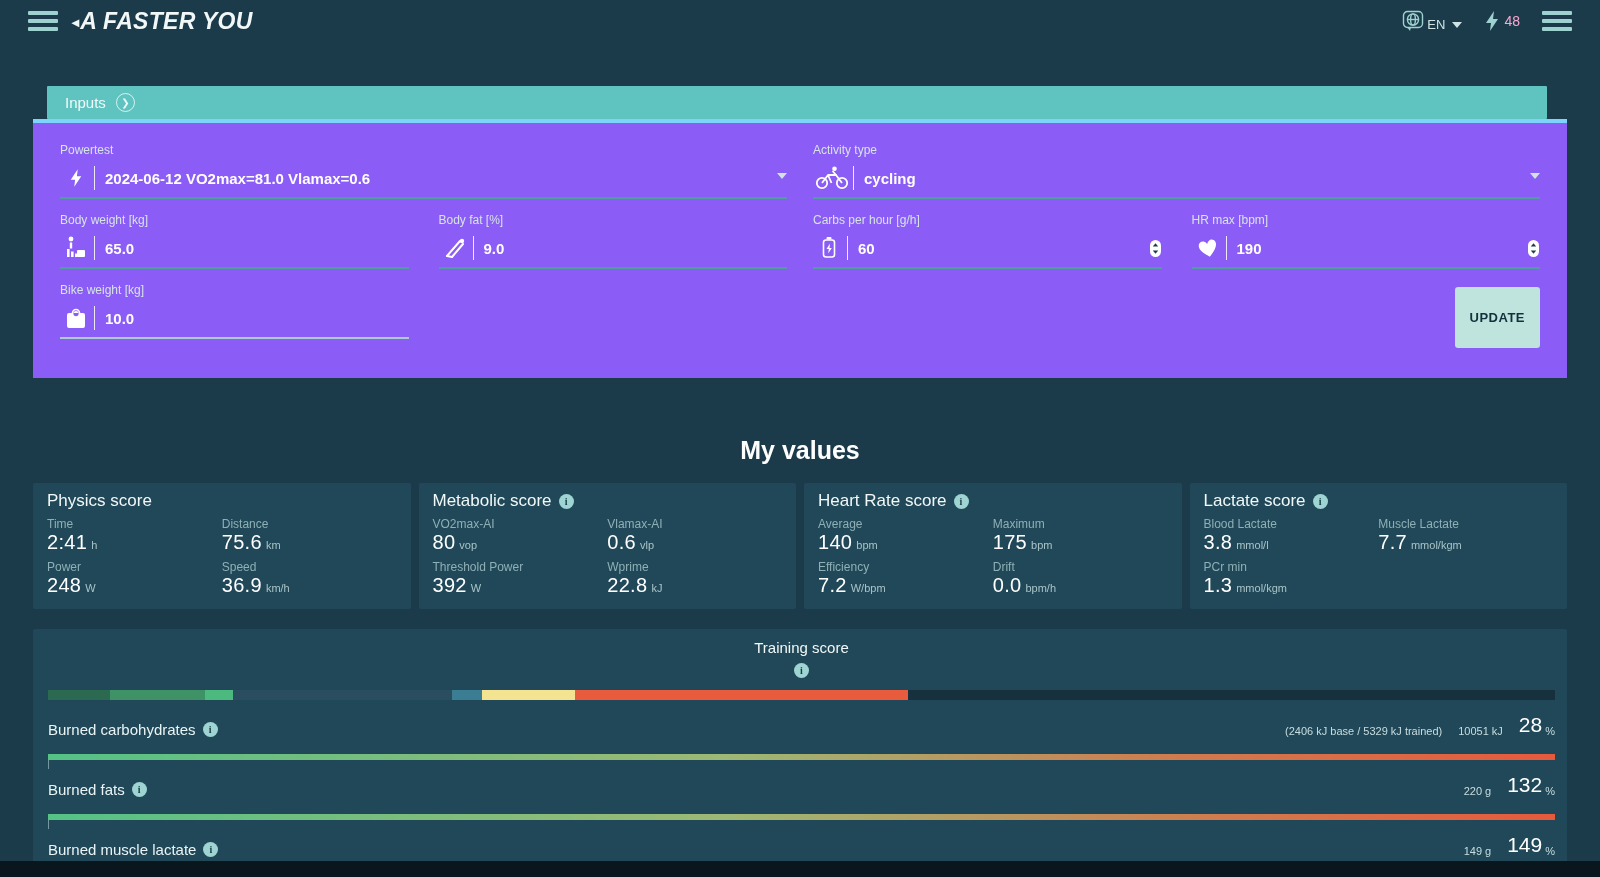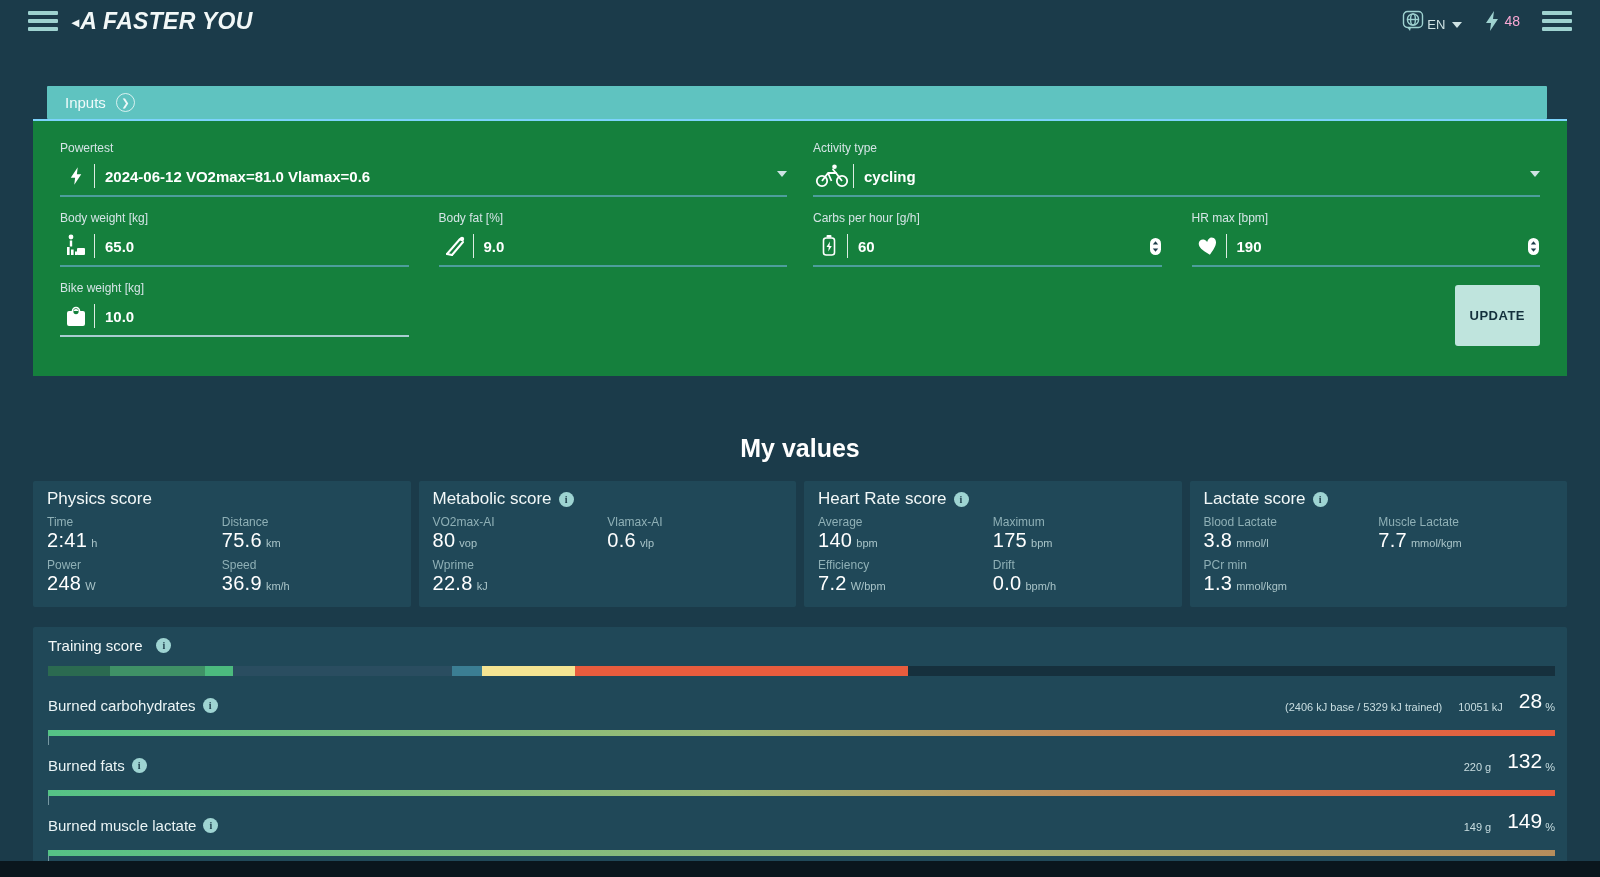--- a/index.html
+++ b/index.html
@@ -19,21 +19,21 @@
   .logo::before { content:"◂"; font-style:normal; font-size:14px; margin-right:1px; vertical-align:2px; }
   .nav-right { margin-left:auto; display:flex; align-items:center; gap:22px; }
   .lang { display:flex; align-items:flex-end; gap:3px; color:#cfe3e4; font-size:13px; cursor:pointer; }
   .caret { width:0; height:0; border-left:5px solid transparent; border-right:5px solid transparent; border-top:6px solid #cfe3e4; margin:0 0 4px 4px; }
   .energy { display:flex; align-items:center; gap:4px; color:#f9a8d4; font-size:14px; cursor:pointer; }
   
   .content { padding:0 33px; }
   
   .inputs-header { margin:44px 20px 0 14px; height:33px; background:#5fc3c0; display:flex; align-items:center; gap:10px; padding:0 18px; color:#f0fafa; font-size:15px; cursor:pointer; border-radius:1px; }
   .chev-circle { width:19px; height:19px; border:1.5px solid rgba(255,255,255,.75); border-radius:50%; display:flex; align-items:center; justify-content:center; font-size:10px; color:rgba(255,255,255,.9); }
-  .inputs-panel { background:#15803d; border-top:2px solid #7dd3fc; padding:20px 27px 30px; }
+  .inputs-panel { background:#8b5cf6; border-top:4px solid #7dd3fc; padding:20px 27px 30px; }
   .form-grid { display:grid; grid-template-columns:1fr 1fr; column-gap:26px; }
   .col { display:flex; flex-direction:column; }
   .split { display:grid; grid-template-columns:1fr 1fr; column-gap:30px; }
   .field { margin-top:14px; }
   .field-label { font-size:12px; color:#d5e4e6; margin-bottom:4px; }
   .control { display:flex; align-items:center; height:38px; border-bottom:2px solid #4d9e9c; padding-bottom:2px; }
   .control.light-line { border-bottom-color:#a9cdd1; }
   .ficon { width:32px; display:flex; align-items:center; justify-content:center; color:#fff; }
   .vline { width:1px; height:24px; background:rgba(255,255,255,.85); margin:0 10px 0 2px; }
   .fval { font-size:15px; font-weight:700; color:#fff; flex:1; white-space:nowrap; overflow:hidden; }
@@ -45,21 +45,21 @@
   .cards { display:grid; grid-template-columns:repeat(4,1fr); gap:8px; }
   .card { background:#204858; border-radius:2px; padding:8px 14px 12px; }
   .card-title { font-size:17px; color:#f2f8f8; display:flex; align-items:center; gap:7px; margin-bottom:6px; }
   .stats { display:grid; grid-template-columns:1fr 1fr; row-gap:6px; }
   .stat-label { font-size:12px; color:#8fb0b6; }
   .stat-val { font-size:20px; color:#fff; letter-spacing:.3px; }
   .stat-unit { font-size:11px; color:#a9c4c8; margin-left:4px; }
   .info { display:inline-flex; width:15px; height:15px; border-radius:50%; background:#9ed4d2; color:#1b3a48; font-size:10px; font-weight:700; align-items:center; justify-content:center; font-family:"Liberation Serif", serif; cursor:pointer; flex:0 0 auto; }
   
   .training { background:#204858; border-radius:2px; margin-top:20px; padding:10px 12px 24px 15px; }
-  .t-title { font-size:15px; color:#f2f8f8; display:flex; align-items:center; gap:14px; margin-bottom:12px; }
+  .t-title { font-size:15px; color:#f2f8f8; display:flex; align-items:center; gap:7px; margin-bottom:12px;flex-direction:column; }
   .segbar { display:flex; height:10px; background:#16303d; overflow:hidden; }
   .segbar .seg { height:100%; }
   .burn { margin-top:13px; }
   .burn-head { display:flex; align-items:baseline; }
   .burn-label { font-size:15px; color:#eaf4f5; display:flex; align-items:center; gap:7px; }
   .burn-vals { margin-left:auto; display:flex; align-items:flex-end; }
   .burn-detail { font-size:11px; color:#c8dde0; margin-right:16px; }
   .burn-amount { font-size:11px; color:#c8dde0; margin-right:16px; }
   .burn-pct { font-size:21px; color:#fff; }
   .burn-pct-unit { font-size:11px; color:#c8dde0; margin-left:3px; }
@@ -296,20 +296,24 @@
       <div class="stats">
         <div>
             <div class="stat-label">VO2max-AI</div>
             <div><span class="stat-val">80</span><span class="stat-unit">vop</span></div>
           </div>
         <div>
             <div class="stat-label">Vlamax-AI</div>
             <div><span class="stat-val">0.6</span><span class="stat-unit">vlp</span></div>
           </div>
         <div>
+            <div class="stat-label">Threshold Power</div>
+            <div><span class="stat-val">392</span><span class="stat-unit">W</span></div>
+          </div>
+        <div>
             <div class="stat-label">Wprime</div>
             <div><span class="stat-val">22.8</span><span class="stat-unit">kJ</span></div>
           </div>
       </div>
     </div>
 
     <div class="card">
       <div class="card-title">
           <span>Heart Rate score</span>
           <span class="info">i</span>

